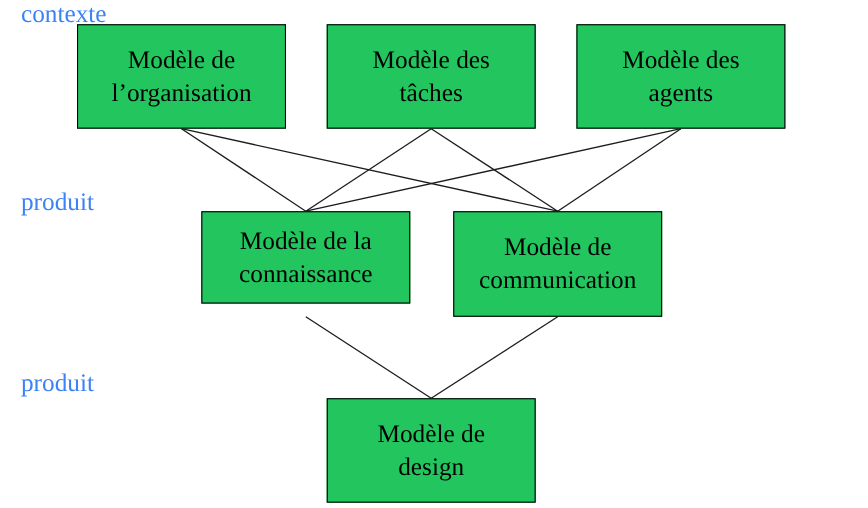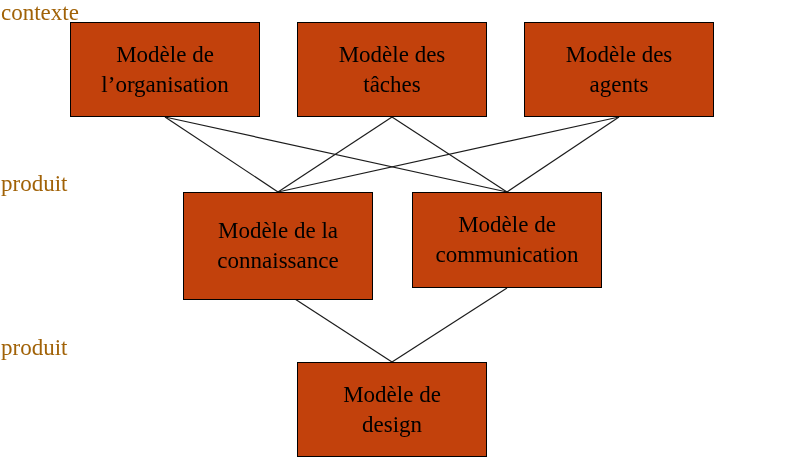--- a/index.html
+++ b/index.html
@@ -19,50 +19,50 @@
   .edge-layer {
     position: absolute;
     left: 0;
     top: 0;
     width: 789px;
     height: 462px;
     z-index: 1;
   }
   .row-label {
     position: absolute;
-    left: 1px;
+    left: 19px;
     font-size: 23px;
     line-height: 26px;
-    color: #a16207;
+    color: #3b82f6;
     white-space: nowrap;
     z-index: 2;
   }
   #lbl-contexte { top: 0px; }
   #lbl-concepts { top: 171px; }
   #lbl-produit  { top: 335px; }
   .model-box {
     position: absolute;
     box-sizing: border-box;
     width: 190px;
     height: 95px;
     border: 1.5px solid #000000;
-    background: #c2410c;
+    background: #22c55e;
     display: flex;
     align-items: center;
     justify-content: center;
     text-align: center;
     font-size: 23px;
     line-height: 30px;
     white-space: pre-line;
     z-index: 2;
   }
   #box-organisation  { left: 70px;  top: 22px; }
   #box-taches        { left: 297px; top: 22px; }
   #box-agents        { left: 524px; top: 22px; }
-  #box-connaissance  { left: 183px; top: 192px; height: 108px; }
+  #box-connaissance  { left: 183px; top: 192px; height: 84px; }
   #box-communication { left: 412px; top: 192px; height: 96px; }
   #box-design        { left: 297px; top: 362px; }
 </style>
 </head>
 <body>
 
 <div class="canvas">
 
   <svg class="edge-layer" id="edge-layer" viewBox="0 0 789 462">
       <line x1="165" y1="117" x2="278" y2="192" stroke="#1c1c1c" stroke-width="1.2"></line>

